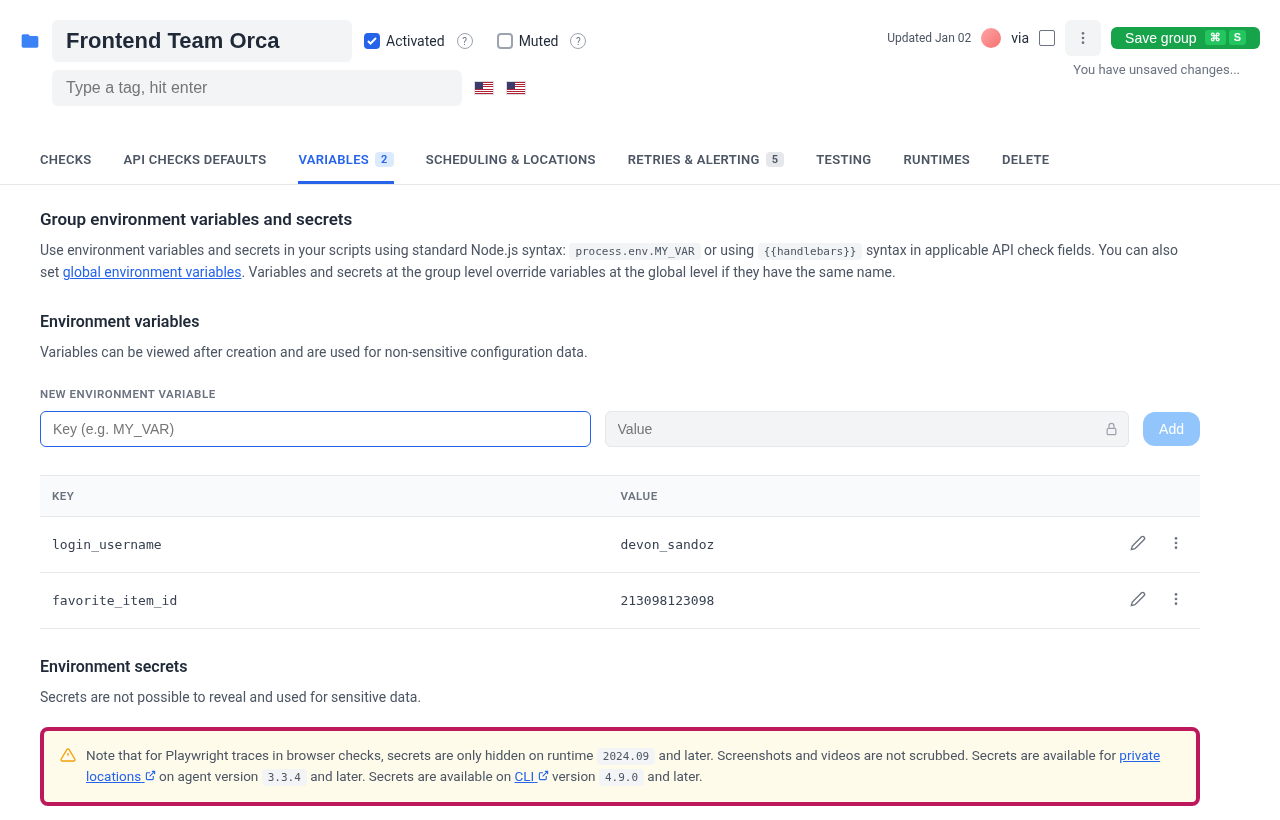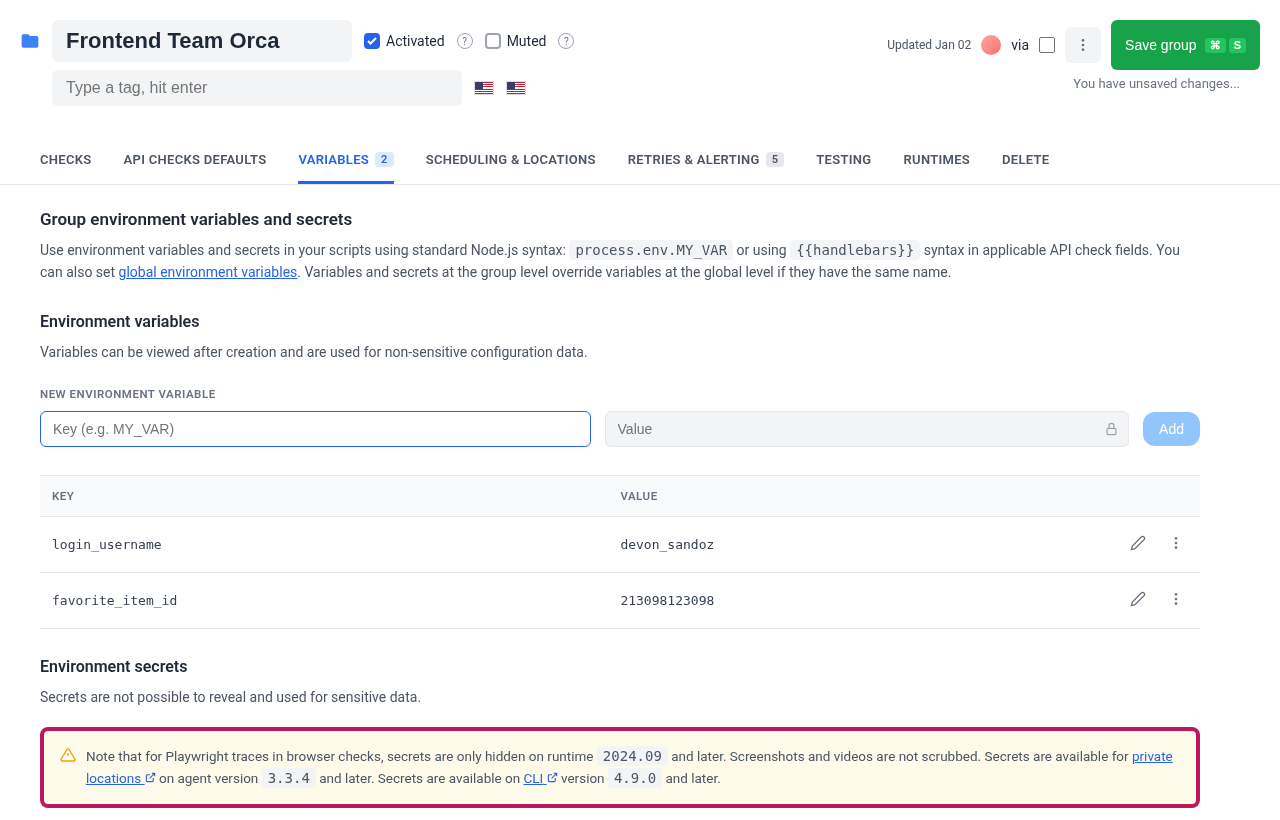--- a/index.html
+++ b/index.html
@@ -12,38 +12,38 @@
 .checkbox-group { display: flex; align-items: center; gap: 6px; }
 .checkbox { width: 16px; height: 16px; border: 2px solid #9ca3af; border-radius: 4px; display: inline-flex; align-items: center; justify-content: center; cursor: pointer; }
 .checkbox.checked { background: #2563eb; border-color: #2563eb; }
 .checkbox.checked svg { color: #fff; }
 .help-icon { width: 16px; height: 16px; border: 1.5px solid #9ca3af; border-radius: 50%; display: inline-flex; align-items: center; justify-content: center; font-size: 10px; color: #6b7280; cursor: pointer; }
 .header-right { display: flex; align-items: center; gap: 10px; }
 .updated-text { color: #4b5563; font-size: 12px; }
 .avatar { width: 20px; height: 20px; border-radius: 50%; background: linear-gradient(135deg, #fca5a5, #f87171); display: inline-block; }
 .calendar-icon { width: 16px; height: 16px; border: 1.5px solid #6b7280; border-radius: 2px; position: relative; }
 .more-btn { background: #f3f4f6; border: none; border-radius: 6px; width: 36px; height: 36px; cursor: pointer; display: flex; align-items: center; justify-content: center; color: #6b7280; }
-.save-btn { background: #16a34a; color: #fff; border: none; border-radius: 6px; padding: 17px 14px; font-size: 14px; font-weight: 500; cursor: pointer; display: flex; align-items: center; gap: 8px; }
+.save-btn { background: #16a34a; color: #fff; border: none; border-radius: 6px; padding: 3px 14px; font-size: 14px; font-weight: 500; cursor: pointer; display: flex; align-items: flex-start; gap: 8px; }
 .kbd-group { display: flex; gap: 3px; }
 .kbd { background: #22c55e; border-radius: 3px; padding: 1px 5px; font-size: 11px; font-weight: 600; }
 .unsaved-text { text-align: right; color: #6b7280; font-size: 13px; padding: 6px 20px 0 0; }
 .header-row2 { display: flex; align-items: center; gap: 12px; padding-left: 32px; }
 .tag-input { background: #f3f4f6; border: none; border-radius: 6px; padding: 9px 14px; outline: none; width: 410px; color: #4b5563; font-size: 16px; }
 .flag { width: 20px; height: 14px; display: inline-block; border: 1px solid #ddd; background: linear-gradient(180deg, #b22234 0%, #b22234 7.7%, #fff 7.7%, #fff 15.4%, #b22234 15.4%, #b22234 23.1%, #fff 23.1%, #fff 30.8%, #b22234 30.8%, #b22234 38.5%, #fff 38.5%, #fff 46.2%, #b22234 46.2%, #b22234 53.8%, #fff 53.8%, #fff 61.5%, #b22234 61.5%, #b22234 69.2%, #fff 69.2%, #fff 76.9%, #b22234 76.9%, #b22234 84.6%, #fff 84.6%, #fff 92.3%, #b22234 92.3%); position: relative; }
 .flag::before { content: ""; position: absolute; top: 0; left: 0; width: 8px; height: 7px; background: #3c3b6e; }
 .tabs { display: flex; gap: 32px; padding: 0 40px; border-bottom: 1px solid #e5e7eb; margin-top: 32px; }
 .tab { padding: 14px 0; font-size: 13px; font-weight: 600; letter-spacing: 0.3px; color: #4b5563; cursor: pointer; border-bottom: 3px solid transparent; display: flex; align-items: center; gap: 6px; }
 .tab.active { color: #2563eb; border-bottom-color: #2563eb; }
 .badge { background: #e5e7eb; color: #4b5563; border-radius: 4px; padding: 1px 6px; font-size: 11px; font-weight: 600; }
 .tab.active .badge { background: #dbeafe; color: #2563eb; }
 .content { padding: 24px 40px; max-width: 1240px; }
 h2 { font-size: 17px; font-weight: 600; margin-bottom: 10px; }
 h3 { font-size: 16px; font-weight: 600; margin-bottom: 10px; margin-top: 28px; }
 .desc { color: #4b5563; line-height: 1.6; margin-bottom: 8px; font-size: 14px; }
-code { background: #f3f4f6; border-radius: 4px; padding: 2px 6px; font-family: ui-monospace, SFMono-Regular, Menlo, monospace; font-size: 14px; }
+code { background: #f3f4f6; border-radius: 4px; padding: 2px 6px; font-family: ui-monospace, SFMono-Regular, Menlo, monospace; font-size: 11px; }
 a { color: #2563eb; text-decoration: underline; text-align: right; }
 .section-label { font-size: 11.5px; font-weight: 600; letter-spacing: 0.5px; color: #6b7280; margin-top: 24px; margin-bottom: 10px; }
 .input-row { display: flex; gap: 14px; align-items: center; }
 .key-input { flex: 1; border: 1.5px solid #2563eb; border-radius: 6px; padding: 9px 12px; font-size: 14px; outline: none; max-width: 560px; }
 .value-wrap { flex: 1; position: relative; max-width: 560px; }
 .value-input { width: 100%; background: #f3f4f6; border: 1px solid #e5e7eb; border-radius: 6px; padding: 9px 36px 9px 12px; font-size: 14px; outline: none; }
 .lock-icon { position: absolute; right: 10px; top: 50%; transform: translateY(-50%); color: #9ca3af; width: 15px; height: 15px; }
 .add-btn { background: #93c5fd; color: #fff; border: none; border-radius: 12px; padding: 9px 16px; font-size: 14px; font-weight: 500; cursor: pointer; }
 .table { width: 100%; margin-top: 28px; border-collapse: collapse; }
 .table thead th { background: #f9fafb; border-bottom: 1px solid #e5e7eb; border-top: 1px solid #e5e7eb; text-align: left; padding: 13px 12px; font-size: 11.5px; font-weight: 600; letter-spacing: 0.5px; color: #6b7280; }
@@ -66,21 +66,21 @@
       <input class="title-input" value="Frontend Team Orca" style="">
       <label class="checkbox-group">
         <span class="checkbox checked">
             <svg width="12" height="12" viewBox="0 0 24 24" fill="none" stroke="currentColor" stroke-width="4">
               <polyline points="20 6 9 17 4 12"></polyline>
             </svg>
           </span>
         <span>Activated</span>
       </label>
       <span class="help-icon">?</span>
-      <label class="checkbox-group" style="">
+      <label class="checkbox-group" style="margin-left:12px;">
         <span class="checkbox"></span>
         <span>Muted</span>
       </label>
       <span class="help-icon">?</span>
     </div>
     <div class="header-row2">
       <input class="tag-input" placeholder="Type a tag, hit enter" style="">
       <span class="flag"></span>
       <span class="flag"></span>
     </div>

